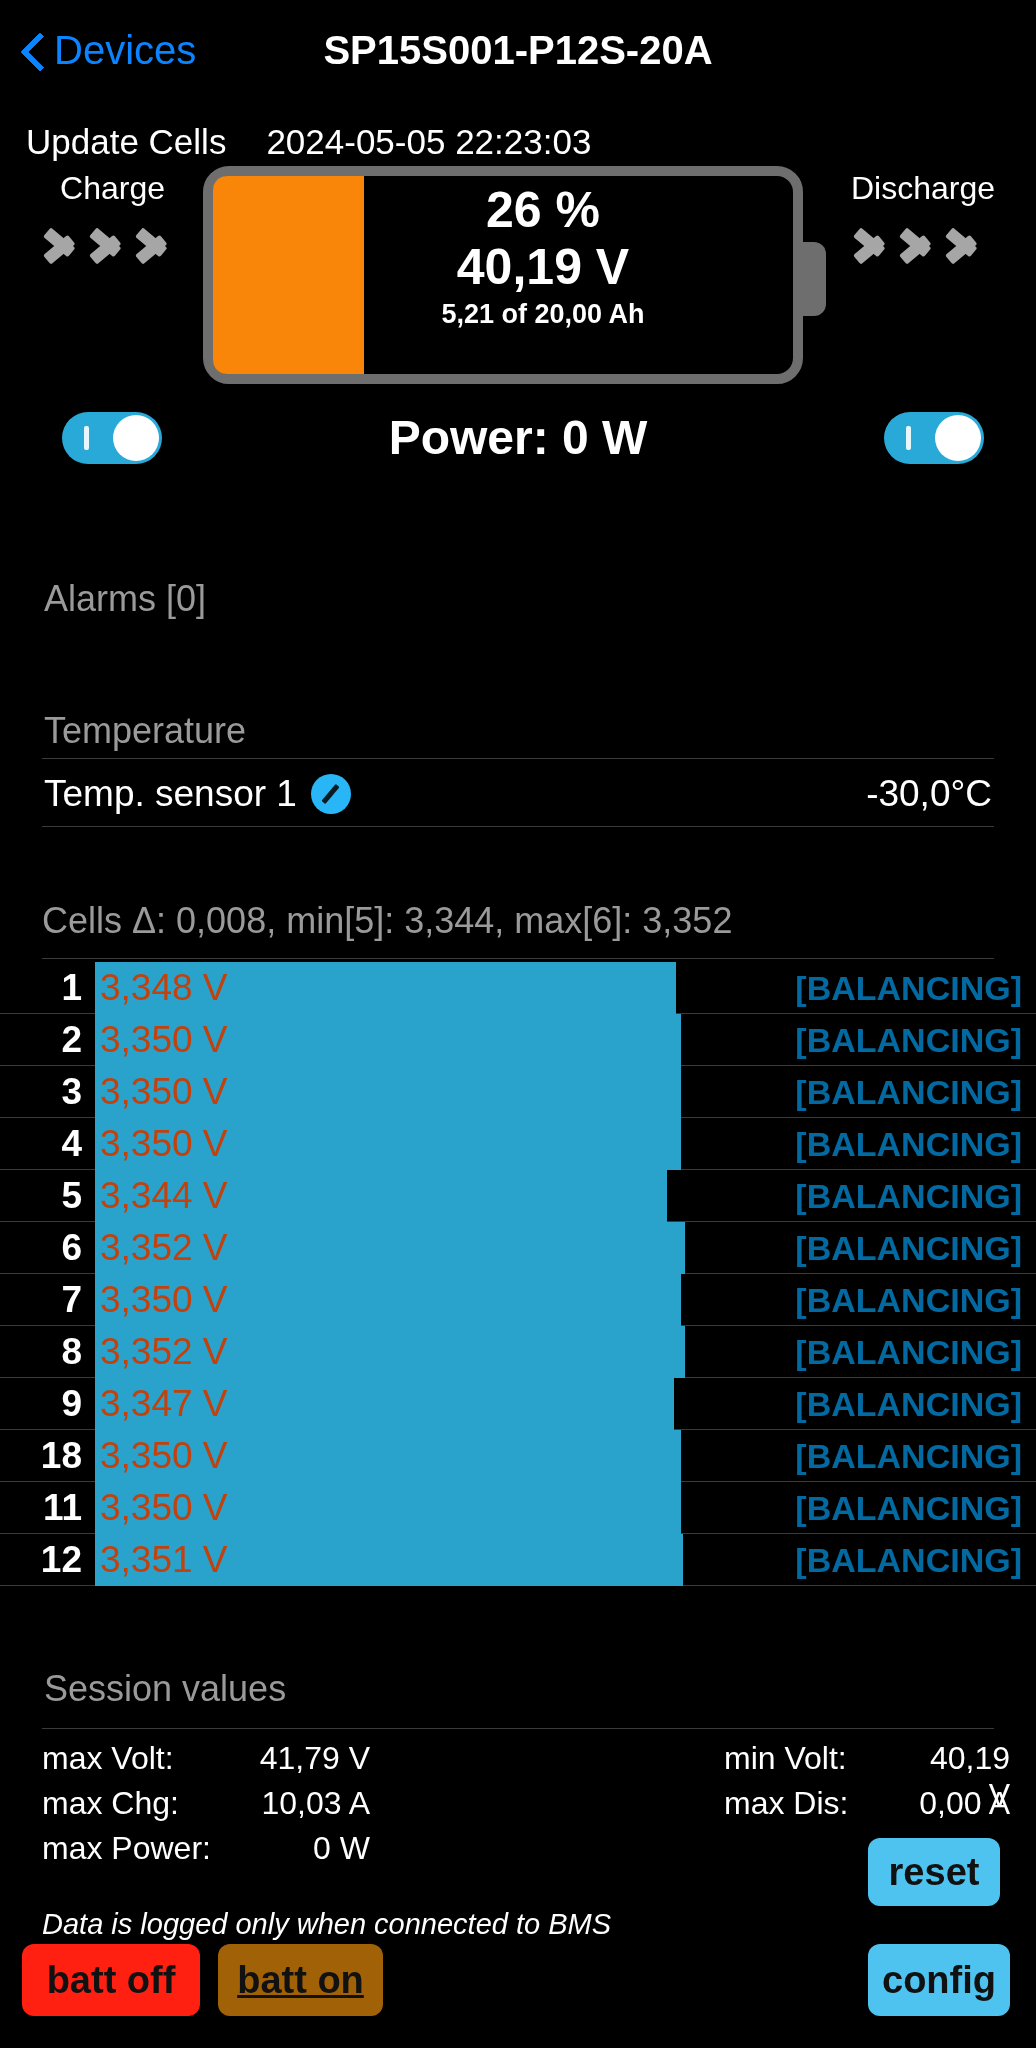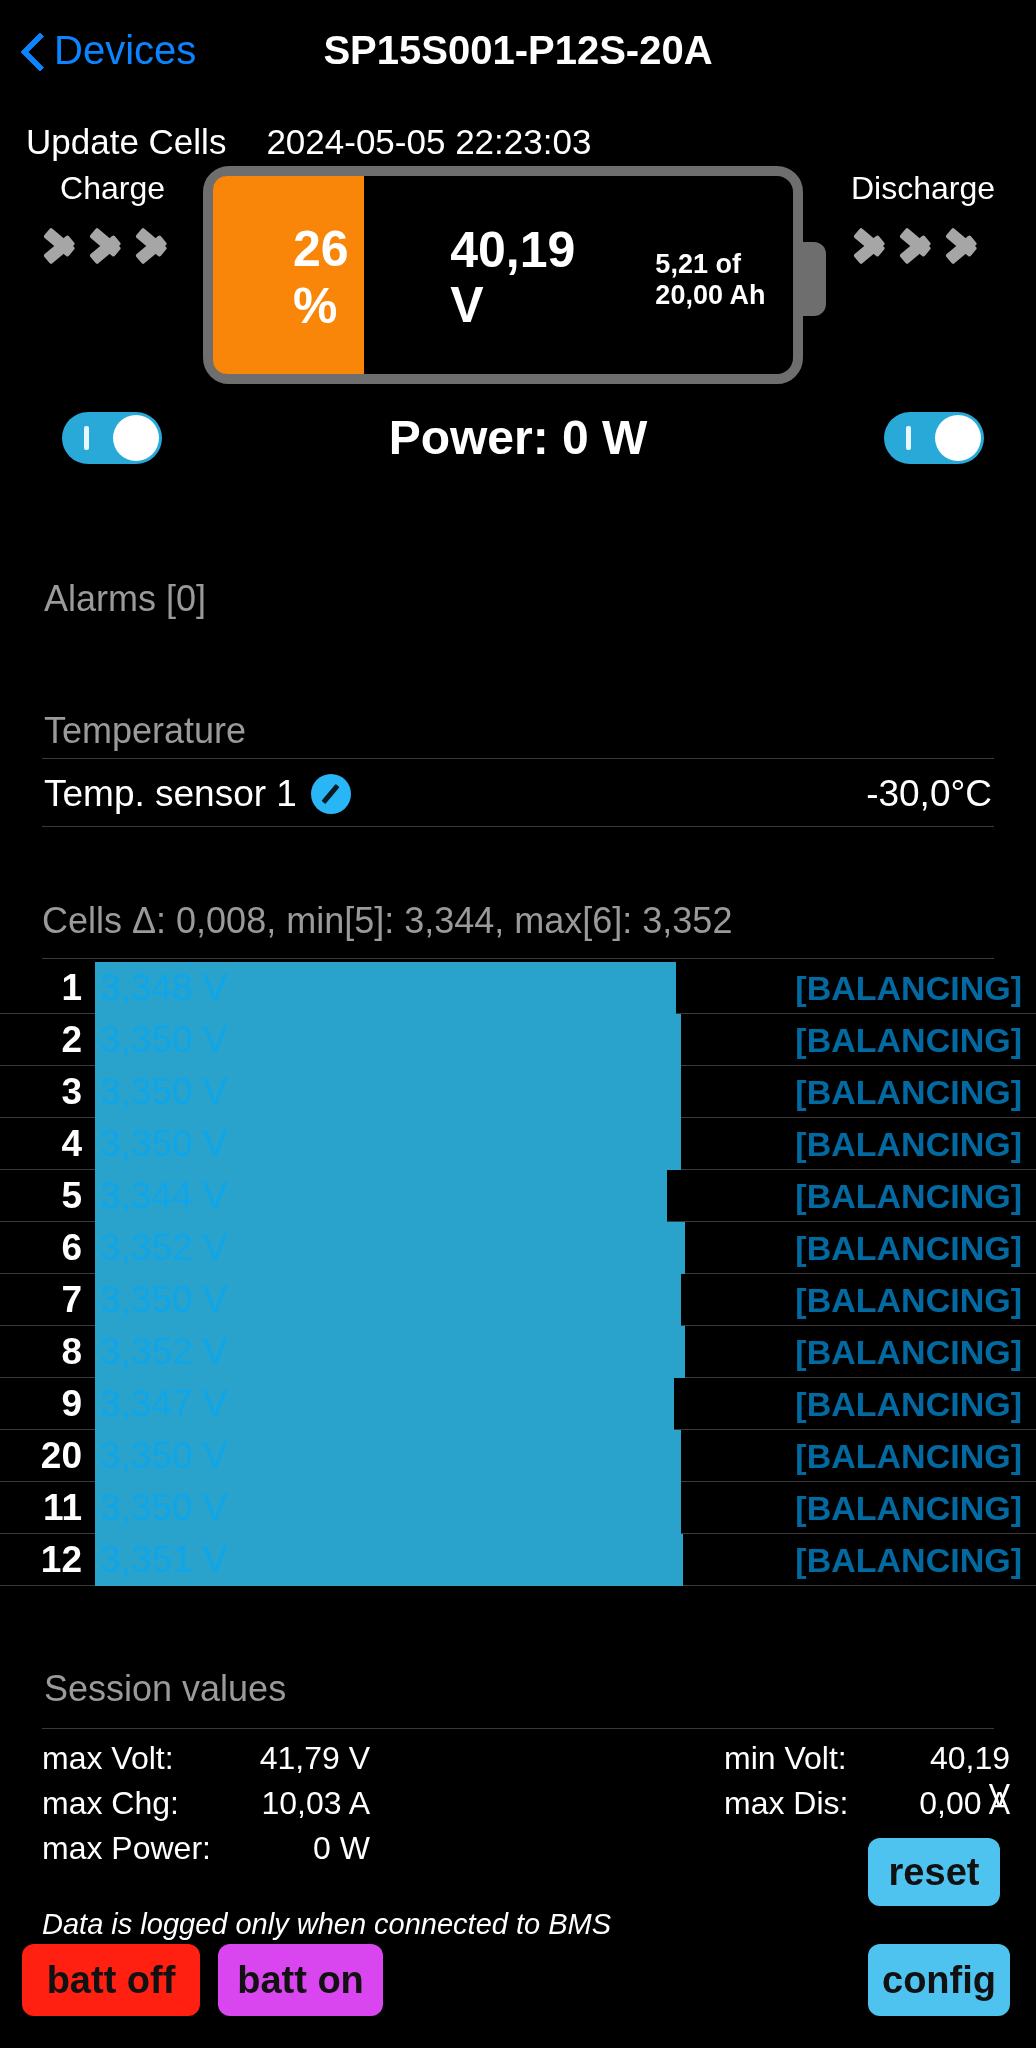--- a/index.html
+++ b/index.html
@@ -75,21 +75,21 @@
     width:26px; height:74px; background:#6e6e6e;
     border-radius: 0 12px 12px 0;
   }
   .battery-fill{
     position:absolute; left:0; top:0; height:100%;
     background:#f98608;
     border-radius: 14px 0 0 14px;
   }
   .battery-readout{
     position:absolute; left:0; top:0; width:100%; height:100%;
-    display:flex; flex-direction:row; align-items:center; justify-content:flex-start;
+    display:flex; flex-direction:column; align-items:center; justify-content:flex-start;
     padding-top: 6px;
   }
   .batt-pct { font-size:50px; font-weight:bold; color:#fff; margin-left:80px; line-height:1.15;}
   .batt-volt { font-size:50px; font-weight:bold; color:#fff; margin-left:80px; line-height:1.1;}
   .batt-ah { font-size:27px; font-weight:bold; color:#fff; margin-left:80px; margin-top:4px;}
 
   .power-line{
     position:absolute; left:0; top:410px; width:1036px;
     text-align:center; font-size:48px; font-weight:bold; color:#fff;
   }
@@ -155,21 +155,21 @@
   .cell-idx{
     width:92px; text-align:right; padding-right:10px;
     font-size:37px; font-weight:bold; color:#ffffff; z-index:3;
   }
   .cell-barwrap{ position:absolute; left:95px; top:0; height:52px; width:900px; }
   .cell-bar{
     position:absolute; left:0; top:0; height:52px; background:#2aa3cc;
   }
   .cell-volt{
     position:relative; z-index:3; margin-left:8px;
-    font-size:37px; color:#0ea5e9;
+    font-size:37px; color:#c2410c;
   }
   .cell-bal{
     position:absolute; right:14px; top:0; height:52px;
     display:flex; align-items:center;
     font-size:34px; font-weight:bold; color:#0369a1; z-index:3;
   }
 
   
   .sv-grid{
     position:absolute; left:0; top:1740px; width:1004px;
@@ -343,21 +343,21 @@
       </div>
       <div class="cell-row">
         <div class="cell-idx">9</div>
         <div class="cell-barwrap">
           <div class="cell-bar" style="width: 578.75px; background: rgb(42, 163, 204);"></div>
         </div>
         <div class="cell-volt">3,347 V</div>
         <div class="cell-bal">[BALANCING]</div>
       </div>
       <div class="cell-row">
-        <div class="cell-idx">20</div>
+        <div class="cell-idx">18</div>
         <div class="cell-barwrap">
           <div class="cell-bar" style="width: 585.5px; background: rgb(42, 163, 204);"></div>
         </div>
         <div class="cell-volt">3,350 V</div>
         <div class="cell-bal">[BALANCING]</div>
       </div>
       <div class="cell-row">
         <div class="cell-idx">11</div>
         <div class="cell-barwrap">
           <div class="cell-bar" style="width: 585.5px; background: rgb(42, 163, 204);"></div>
@@ -395,15 +395,15 @@
       <span class="sv-l-label">max Power:</span>
       <span class="sv-l-value">0 W</span>
     </div>
   </div>
 
   <div class="note">Data is logged only when connected to BMS</div>
 
   <div class="btn" id="btn-reset" style="background: rgb(78, 195, 240);">reset</div>
   <div class="btn" id="btn-config" style="background: rgb(78, 195, 240);">config</div>
   <div class="btn" id="btn-batt-off" style="background: rgb(255, 32, 18);">batt off</div>
-  <div class="btn" id="btn-batt-on" style="background: #d946ef;">batt on</div>
+  <div class="btn" id="btn-batt-on" style="background: #a16207; text-decoration: underline;">batt on</div>
 
 </div>
 
 </body></html>

